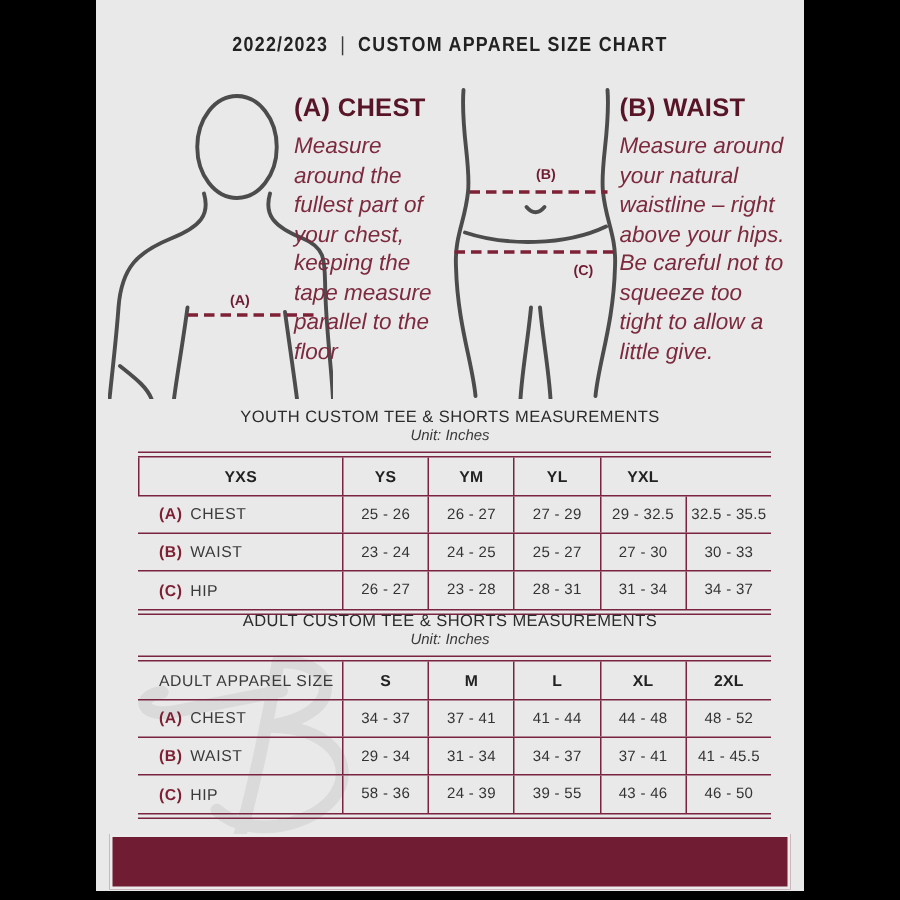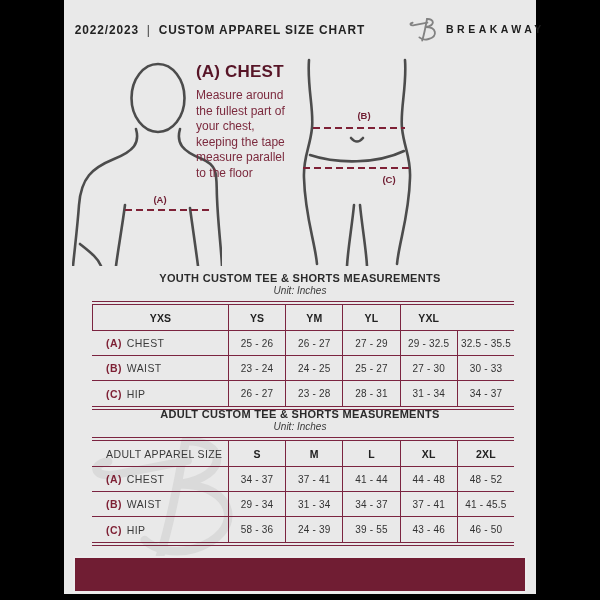--- a/index.html
+++ b/index.html
@@ -27,27 +27,27 @@
   .fig path,.fig ellipse{fill:none;stroke:var(--figure);stroke-width:2.6;stroke-linecap:round}
   .fig .dash{stroke:var(--dash);stroke-width:2.2;stroke-dasharray:7 4}
   .fig text{font-family:"Liberation Sans",sans-serif;font-weight:bold;font-size:9.5px;fill:#6e1c31;text-anchor:middle}
 
   
   .instr{position:absolute}
   .i-chest{left:132px;top:62px;width:100px}
   .i-waist{left:349px;top:62px;width:114px}
   .i-hips{left:349px;top:167px;width:114px}
   .instr h3{font-size:17px;font-weight:bold;color:var(--instrhead);letter-spacing:.2px;margin-bottom:6px}
-  .instr p{font-size:12px;line-height:1.3;color:var(--instr)}
+  .instr p{font-size:15px;line-height:1.3;font-style:italic;color:var(--instr)}
 
   
   .tbl-block{position:absolute;left:0;right:0;z-index:1}
   .t-youth{top:272px}
   .t-adult{top:408px}
-  .tbl-title{text-align:center;font-size:11px;font-weight:bold;color:var(--ink);letter-spacing:.3px}
+  .tbl-title{text-align:center;font-size:11px;font-weight:normal;color:var(--ink);letter-spacing:.3px}
   .tbl-unit{text-align:center;font-size:10px;font-style:italic;color:#3a3a3a;margin-top:1px}
   .size-table{width:422px;margin:5px 0 0 28px;border-top:4px double var(--mline);border-bottom:4px double var(--mline)}
   .st-row{display:grid;grid-template-columns:136px repeat(5,1fr);border-bottom:1px solid var(--mline);height:25px}
   .st-row.st-head{height:26px}
   .st-row.last{border-bottom:none}
   .st-cell{display:flex;align-items:center;justify-content:center;font-size:10px;color:#333;letter-spacing:.2px}
   .st-cell.v{border-left:1px solid var(--mline)}
   .st-label{justify-content:flex-start;padding-left:14px;font-size:10.5px;color:#3a3a3a;letter-spacing:.4px}
   .st-head .st-col{font-weight:bold;color:#222;font-size:10.5px}
   .pfx{color:#7d1f33;font-weight:bold;margin-right:5px}
@@ -59,29 +59,20 @@
   .footer-bar{position:absolute;left:9px;top:556px;width:454px;height:37px;background:var(--maroon);border:2px solid #ecebec;z-index:2}
 </style>
 </head>
 <body>
 
 <div class="page">
 
   <header class="hdr">
     <div class="hdr-title">
       <span>2022/2023</span><span class="sep">|</span><span>CUSTOM APPAREL SIZE CHART</span>
-    </div>
-    <div class="brand">
-      <svg class="logo" viewBox="0 0 40 32">
-        <path d="M25.5,8 L9,11.2 C4,12.2 2.5,9 7,8.2"></path>
-        <path d="M25,3.5 C23.5,12 21,24 19,30.5"></path>
-        <path d="M25,3.5 C34,3 36,11.5 23.5,13.5"></path>
-        <path d="M23.5,13.5 C37,13.5 39,25 27,28.5 C22.5,29.8 18,28.8 15.5,26.5"></path>
-      </svg>
-      <span class="brand-name">BREAKAWAY</span>
     </div>
   </header>
 
   <svg class="fig f-torso" viewBox="0 0 150 208">
     <ellipse cx="86" cy="40" rx="26.5" ry="34"></ellipse>
     <path d="M64,71 C68,85 62,93 42,101 C20,110 9,120 7,147 C5.5,168 3,188 1,208"></path>
     <path d="M108,71 C104,85 110,93 130,101 C147,108 144,118 145,140 C146,166 149,188 150,208"></path>
     <path d="M53,147 C50,170 46,192 44,208"></path>
     <path d="M118,150 C121,172 124,192 126,208"></path>
     <path d="M8,186 C18,194 26,200 29,208"></path>
@@ -99,20 +90,24 @@
     <line class="dash" x1="21" y1="70" x2="113" y2="70"></line>
     <line class="dash" x1="11" y1="110" x2="121" y2="110"></line>
     <text x="72" y="61">(B)</text>
     <text x="97" y="125">(C)</text>
   </svg>
 
   <div class="instr i-chest">
     <h3>(A) CHEST</h3>
     <p>Measure around the fullest part of your chest, keeping the tape measure parallel to the floor</p>
   </div>
+  <div class="instr i-waist">
+    <h3>(B) WAIST</h3>
+    <p>Measure around your natural waistline – right above your hips. Be careful not to squeeze too tight to allow a little give.</p>
+  </div>
 
   <svg class="watermark" viewBox="0 0 40 32">
     <path d="M25.5,8 L9,11.2 C4,12.2 2.5,9 7,8.2"></path>
     <path d="M25,3.5 C23.5,12 21,24 19,30.5"></path>
     <path d="M25,3.5 C34,3 36,11.5 23.5,13.5"></path>
     <path d="M23.5,13.5 C37,13.5 39,25 27,28.5 C22.5,29.8 18,28.8 15.5,26.5"></path>
   </svg>
 
   <section class="tbl-block t-youth">
     <h2 class="tbl-title">YOUTH CUSTOM TEE &amp; SHORTS MEASUREMENTS</h2>

